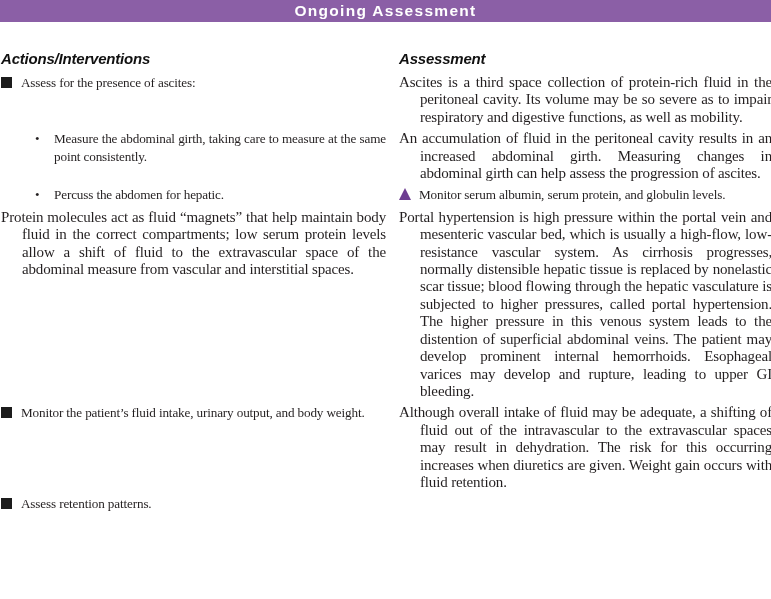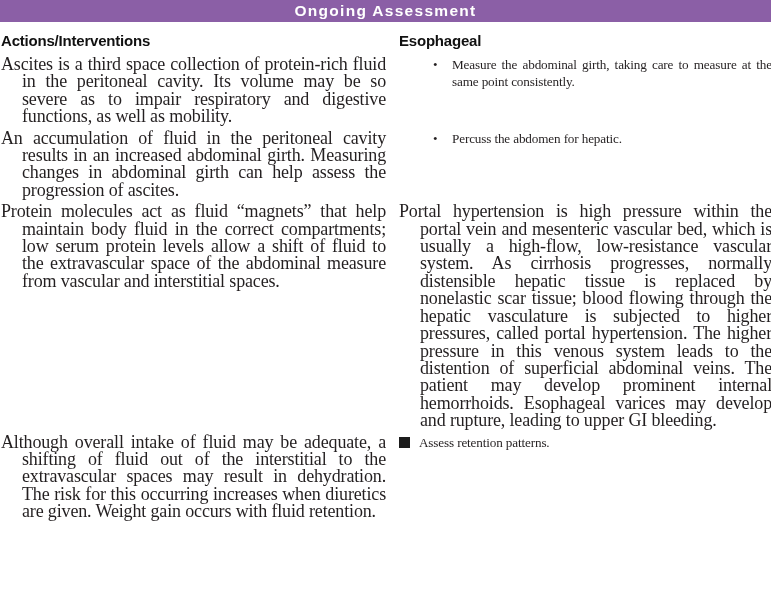--- a/index.html
+++ b/index.html
@@ -22,21 +22,21 @@
     letter-spacing: 1.3px;
     color: #ffffff;
     white-space: nowrap;
   }
   .col-grid {
     display: grid;
     grid-template-columns: 385px 373px;
     column-gap: 13px;
     padding-left: 1px;
   }
-  .col-headers { margin-top: 10px; margin-bottom: 7px; }
+  .col-headers { margin-top: 28px; margin-bottom: 7px; font-style: italic; }
   .col-header {
     font-family: "Liberation Sans", sans-serif;
     font-weight: bold;
     font-size: 15px;
     letter-spacing: -0.2px;
     color: #111111;
   }
   #grid-body { row-gap: 4px; }
   .action-cell, .rationale-cell { align-self: start; }
   .action-item {
@@ -67,41 +67,47 @@
     border-right: 6.5px solid transparent;
     border-bottom: 12px solid #6d3d91;
     margin-top: 2px;
   }
   .marker-bullet {
     display: inline-block;
     font-size: 13px;
     line-height: 17.4px;
   }
   .rationale-text {
-    font-size: 18px;
+    font-size: 15px;
     line-height: 17.4px;
     letter-spacing: -0.15px;
     text-align: justify;
     padding-left: 21px;
     text-indent: -21px;
   }
 </style>
 </head>
 <body>
 
 <div class="title-bar">
   <span class="title">Ongoing Assessment</span>
 </div>
 
 <div class="col-grid col-headers">
   <div class="col-header">Actions/Interventions</div>
-  <div class="col-header">Esophageal</div>
+  <div class="col-header">Assessment</div>
 </div>
 
 <div class="col-grid" id="grid-body">
+  <div class="action-cell">
+    <div class="action-item">
+      <span class="marker-box"><span class="marker-square"></span></span>
+      <span class="action-text">Assess for the presence of ascites:</span>
+    </div>
+  </div>
   <div class="rationale-cell">
     <div class="rationale-text">Ascites is a third space collection of protein-rich fluid in the peritoneal cavity. Its volume may be so severe as to impair respiratory and digestive functions, as well as mobility.</div>
   </div>
 
   <div class="action-cell">
     <div class="action-item sub">
       <span class="marker-box"><span class="marker-bullet">•</span></span>
       <span class="action-text">Measure the abdominal girth, taking care to measure at the same point consistently.</span>
     </div>
   </div>
@@ -109,30 +115,42 @@
     <div class="rationale-text">An accumulation of fluid in the peritoneal cavity results in an increased abdominal girth. Measuring changes in abdominal girth can help assess the progression of ascites.</div>
   </div>
 
   <div class="action-cell">
     <div class="action-item sub">
       <span class="marker-box"><span class="marker-bullet">•</span></span>
       <span class="action-text">Percuss the abdomen for hepatic.</span>
     </div>
   </div>
 
+  <div class="action-cell">
+    <div class="action-item">
+      <span class="marker-box"><span class="marker-triangle"></span></span>
+      <span class="action-text">Monitor serum albumin, serum protein, and globulin levels.</span>
+    </div>
+  </div>
   <div class="rationale-cell">
     <div class="rationale-text">Protein molecules act as fluid “magnets” that help maintain body fluid in the correct compartments; low serum protein levels allow a shift of fluid to the extravascular space of the abdominal measure from vascular and interstitial spaces.</div>
   </div>
 
   <div class="rationale-cell">
     <div class="rationale-text">Portal hypertension is high pressure within the portal vein and mesenteric vascular bed, which is usually a high-flow, low-resistance vascular system. As cirrhosis progresses, normally distensible hepatic tissue is replaced by nonelastic scar tissue; blood flowing through the hepatic vasculature is subjected to higher pressures, called portal hypertension. The higher pressure in this venous system leads to the distention of superficial abdominal veins. The patient may develop prominent internal hemorrhoids. Esophageal varices may develop and rupture, leading to upper GI bleeding.</div>
   </div>
 
+  <div class="action-cell">
+    <div class="action-item">
+      <span class="marker-box"><span class="marker-square"></span></span>
+      <span class="action-text">Monitor the patient’s fluid intake, urinary output, and body weight.</span>
+    </div>
+  </div>
   <div class="rationale-cell">
-    <div class="rationale-text">Although overall intake of fluid may be adequate, a shifting of fluid out of the interstitial to the extravascular spaces may result in dehydration. The risk for this occurring increases when diuretics are given. Weight gain occurs with fluid retention.</div>
+    <div class="rationale-text">Although overall intake of fluid may be adequate, a shifting of fluid out of the intravascular to the extravascular spaces may result in dehydration. The risk for this occurring increases when diuretics are given. Weight gain occurs with fluid retention.</div>
   </div>
 
   <div class="action-cell">
     <div class="action-item">
       <span class="marker-box"><span class="marker-square"></span></span>
       <span class="action-text">Assess retention patterns.</span>
     </div>
   </div>
 </div>
 

